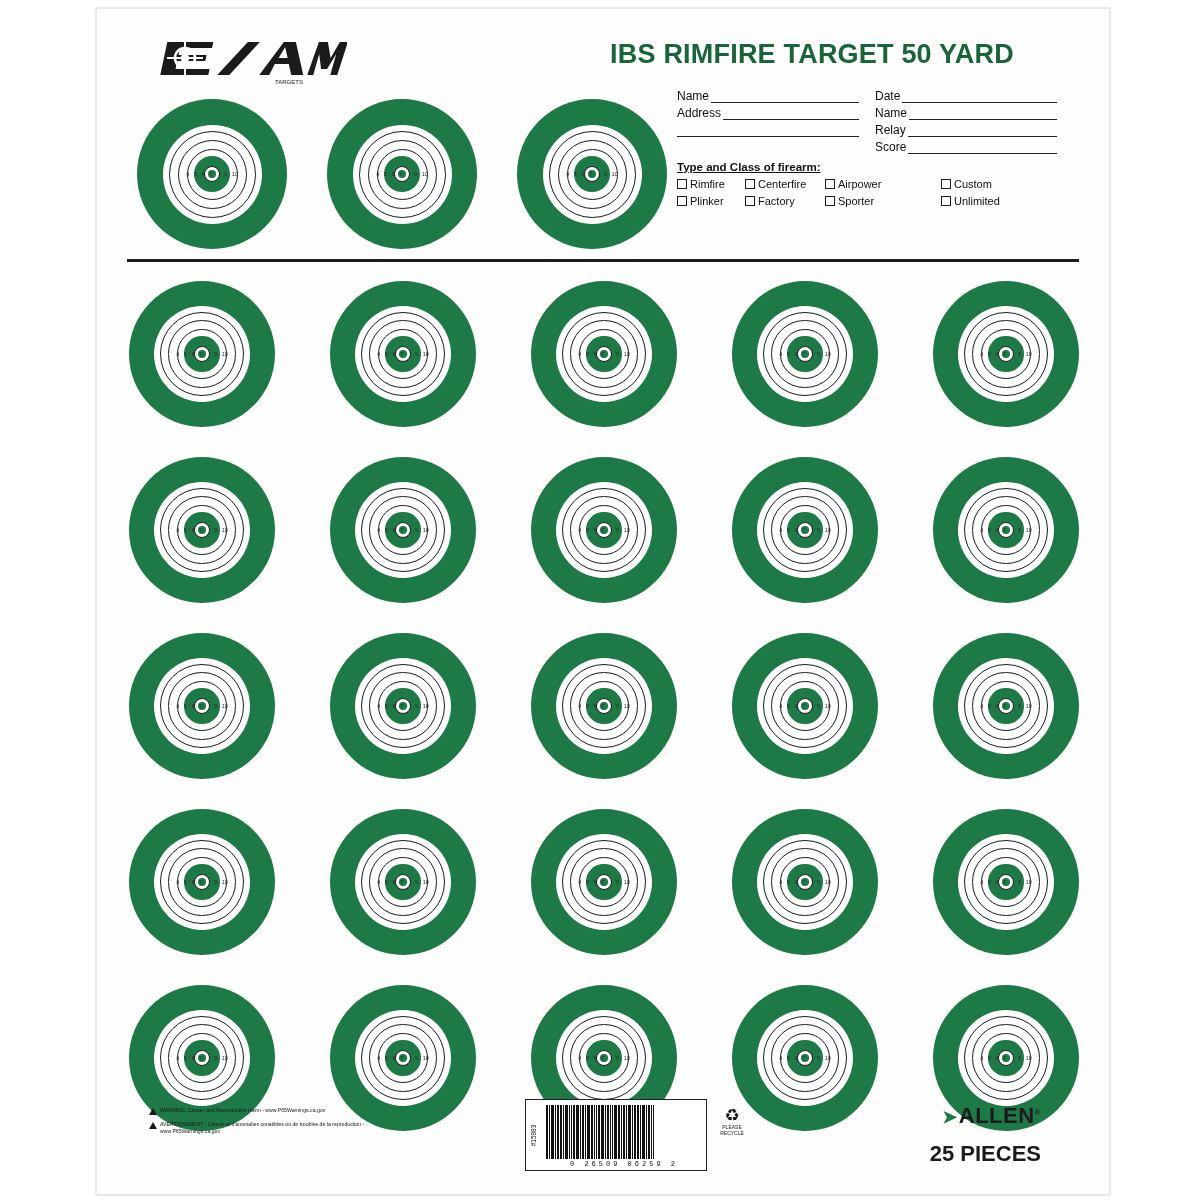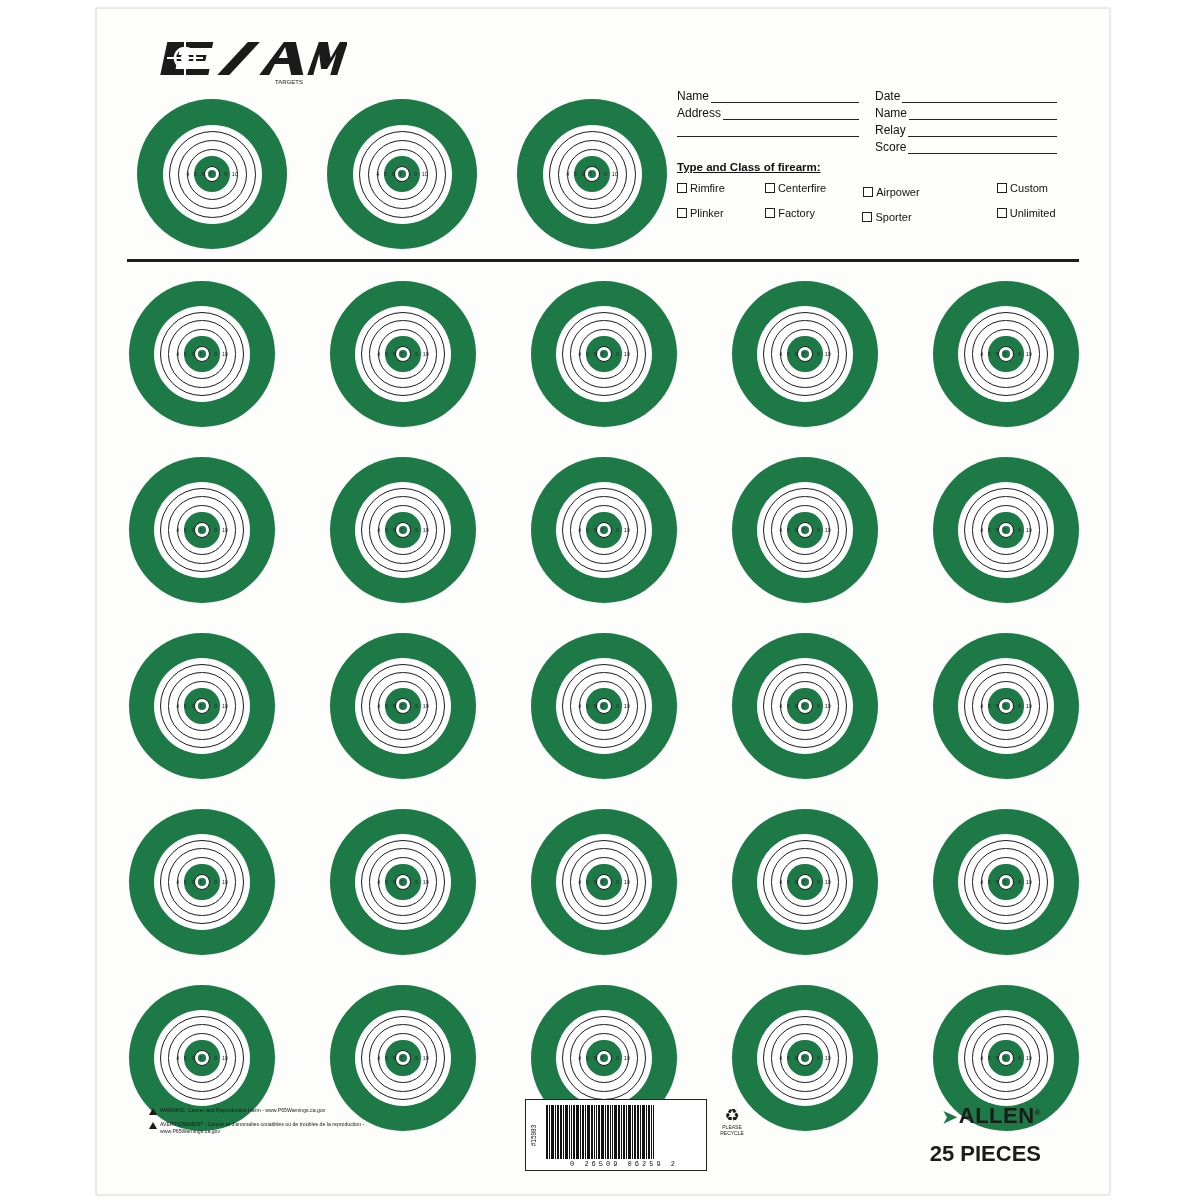--- a/index.html
+++ b/index.html
@@ -96,40 +96,39 @@
     font-weight: bold;
     color: #111;
     text-decoration: underline;
   }
   .checkgrid {
     margin-top: 5px;
   }
   .checkrow {
     display: flex;
     margin-bottom: 5px;
-    gap: 37px;
   }
   .checkitem {
     display: flex;
     align-items: center;
     font-size: 11px;
     color: #111;
     white-space: nowrap;
   }
   .checkitem .box {
     width: 8px;
     height: 8px;
     border: 1px solid #1f1f1f;
     margin-right: 3px;
     background: #fff;
     flex: none;
   }
   .col1 { width: 68px; }
   .col2 { width: 80px; }
-  .col3 { width: 76px; margin-top: 8px; }
+  .col3 { width: 76px; }
   .col4 { width: 80px; padding-left: 40px; }
 
   .divider {
     position: absolute;
     left: 30px;
     top: 250px;
     width: 952px;
     height: 3px;
     background: #1d1d1d;
   }
@@ -364,20 +363,21 @@
               <path d="M156,41 L163,8 L172,8 L177,24 L184,8 L192,8 L186,41 L179,41 L182,20 L175,35 L169,35 L165,20 L162,41 Z" transform="skewX(-8)"></path>
             </g>
             <circle cx="28" cy="24" r="10" fill="none" stroke="#ffffff" stroke-width="2.6"></circle>
             <circle cx="28" cy="24" r="4.4" fill="#ffffff"></circle>
             <line x1="28" y1="6" x2="28" y2="42" stroke="#ffffff" stroke-width="2"></line>
             <line x1="10" y1="24" x2="46" y2="24" stroke="#ffffff" stroke-width="2"></line>
             <text x="118" y="50" font-family="Liberation Sans, sans-serif" font-size="6" fill="#1b1b1b">TARGETS</text>
           </svg>
         </div>
 
+        <div class="title">IBS RIMFIRE TARGET 50 YARD</div>
 
         <div class="grid-top">
           <div class="bulls small">
             <div class="ring-out"></div>
               <div class="white1"></div>
             <div class="ring-line r1"></div>
               <div class="ring-line r2"></div>
               <div class="ring-line r3"></div>
             <div class="greencore"></div>
               <div class="whitecore"></div>

